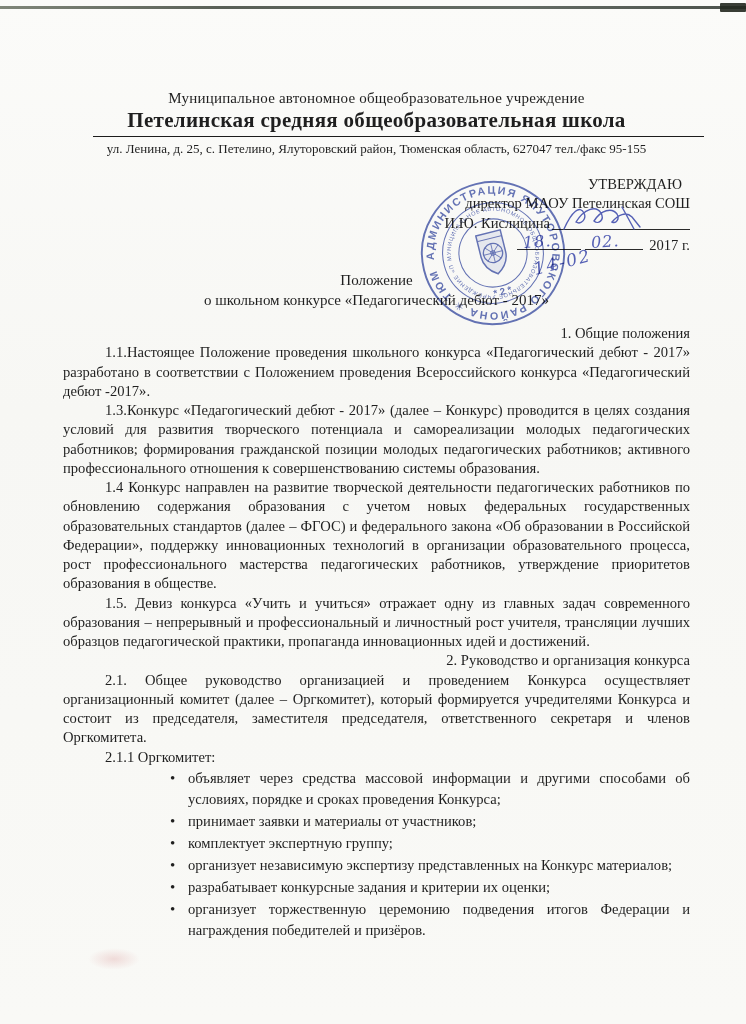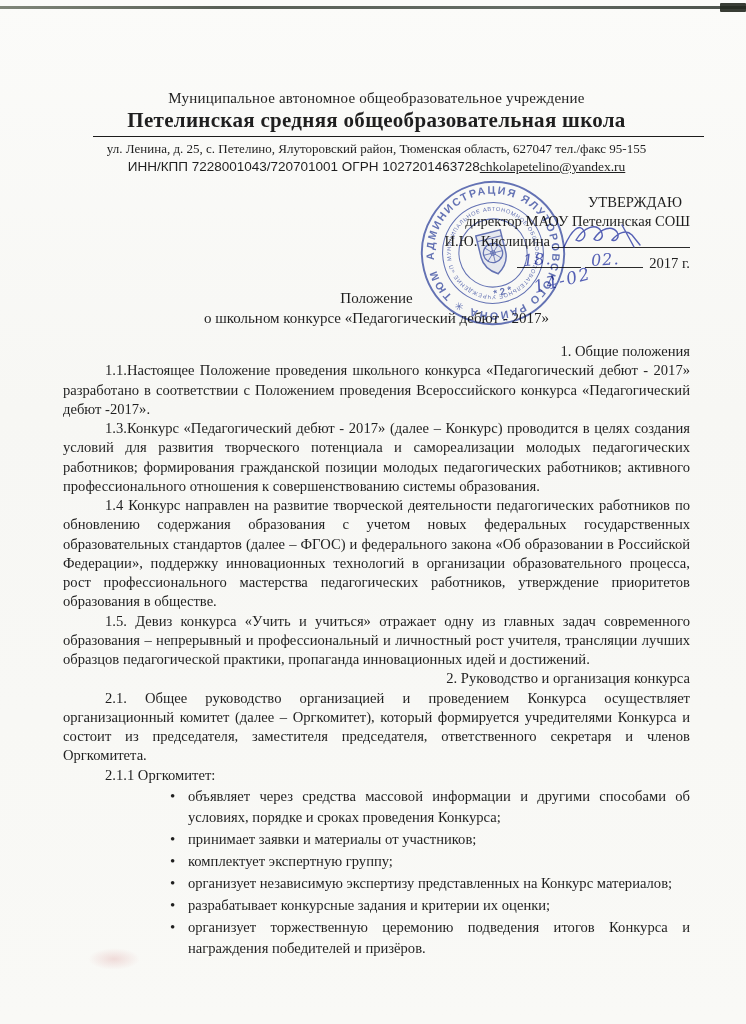--- a/index.html
+++ b/index.html
@@ -97,23 +97,20 @@
   <div class="scan-top-right"></div>
   <div class="smudge"></div>
 
   <div class="content">
 
     <div class="lh">
       <div class="lh-org">Муниципальное автономное общеобразовательное учреждение</div>
       <div class="lh-school">Петелинская средняя общеобразовательная школа</div>
       <hr class="lh-rule">
       <div class="lh-addr">ул. Ленина, д. 25, с. Петелино, Ялуторовский район, Тюменская область, 627047 тел./факс 95-155</div>
-      <div class="lh-req">
-        <span>ИНН/КПП 7228001043/720701001 ОГРН 1027201463728</span><span class="lh-email">chkolapetelino@yandex.ru</span>
-      </div>
     </div>
 
     <div class="approve">
       <div class="l1">УТВЕРЖДАЮ</div>
       <div>директор МАОУ Петелинская  СОШ</div>
       <div class="sig-row">
         <span>И.Ю. Кислицина</span>
         <span class="sig-line">
           <svg class="sig-svg" width="90" height="30" viewBox="0 0 90 30">
             <path d="M4,26 C12,8 20,2 24,10 C27,16 21,22 16,19 C24,6 36,2 41,10 C45,17 38,22 34,18 C41,7 52,4 57,11 C60,16 56,21 52,19 C58,12 66,8 72,14 L80,24 M62,4 L74,26" fill="none" stroke="#5560b5" stroke-width="1.4" stroke-linecap="round"></path>
@@ -139,21 +136,21 @@
       <p>1.5. Девиз конкурса «Учить и учиться» отражает одну из главных задач современного образования – непрерывный и профессиональный и личностный рост учителя, трансляции лучших образцов педагогической практики, пропаганда инновационных идей и достижений.</p>
       <p class="sec">2. Руководство и организация конкурса</p>
       <p>2.1. Общее руководство организацией и проведением Конкурса осуществляет организационный комитет (далее – Оргкомитет), который формируется учредителями Конкурса и  состоит  из председателя, заместителя председателя, ответственного секретаря и членов Оргкомитета.</p>
       <p>2.1.1 Оргкомитет:</p>
       <ul class="duties">
         <li><span>объявляет через средства массовой информации и  другими способами об условиях, порядке и сроках проведения Конкурса;</span></li>
         <li><span>принимает заявки и материалы от участников;</span></li>
         <li><span>комплектует экспертную группу;</span></li>
         <li><span>организует независимую экспертизу представленных на Конкурс материалов;</span></li>
         <li><span>разрабатывает конкурсные задания и критерии их оценки;</span></li>
-        <li><span>организует торжественную церемонию подведения итогов Конкурса и награждения победителей и призёров.</span></li>
+        <li><span>организует торжественную церемонию подведения итогов Федерации и награждения победителей и призёров.</span></li>
       </ul>
     </div>
   </div>
 
   <svg class="stamp" viewBox="0 0 200 200">
     <defs>
       <path id="ringOuter" d="M 100,100 m -80,0 a 80,80 0 1,1 160,0 a 80,80 0 1,1 -160,0"></path>
       <path id="ringMiddle" d="M 100,100 m -57,0 a 57,57 0 1,1 114,0 a 57,57 0 1,1 -114,0"></path>
     </defs>
     <g fill="none" stroke="#4456ab">

